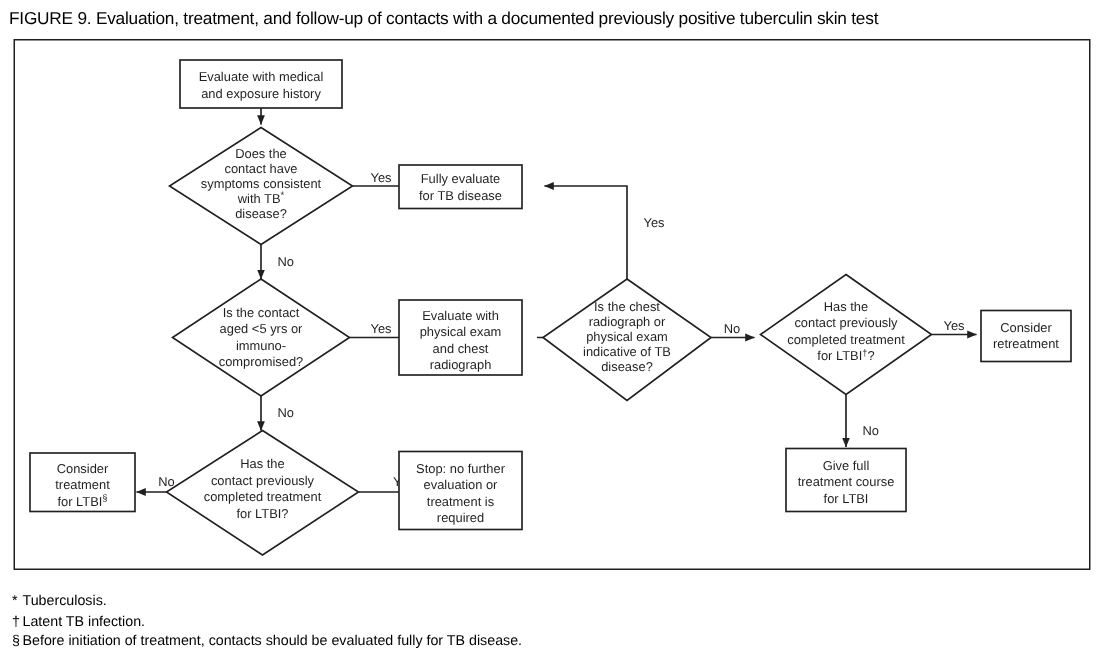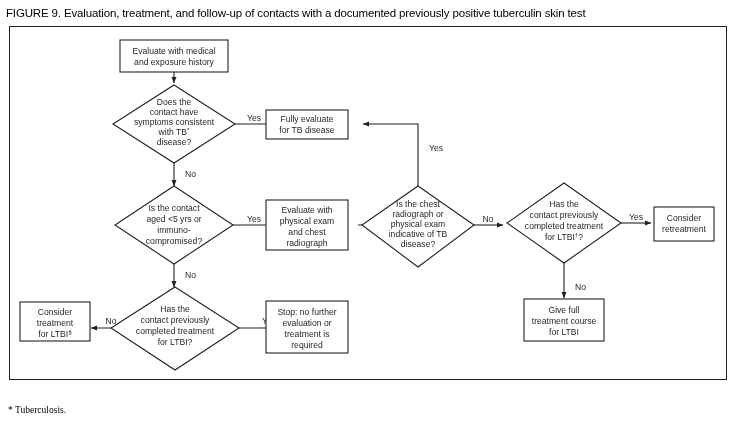--- a/index.html
+++ b/index.html
@@ -38,26 +38,25 @@
     background: #fff;
   }
   #flow-svg {
     position: absolute;
     left: 0;
     top: 0;
   }
   #footnotes {
     position: absolute;
     left: 8px;
-    top: 404px;
+    top: 394px;
     width: 700px;
     font-size: 9.5px;
     line-height: 13.5px;
     color: #000;
-    font-family: Liberation Serif, serif;
   }
   .footnote-row {
     white-space: nowrap;
   }
   .fn-mark {
     display: inline-block;
     min-width: 7px;
   }
   .node-text {
     font-size: 8.6px;
@@ -221,13 +220,19 @@
       <text class="node-text" x="297" y="310" text-anchor="middle">treatment is</text>
       <text class="node-text" x="297" y="321" text-anchor="middle">required</text>
     </g>
   </svg>
 </div>
 
 <div id="footnotes">
   <div class="footnote-row">
     <span class="fn-mark">*</span><span>Tuberculosis.</span>
   </div>
+  <div class="footnote-row">
+    <span class="fn-mark">†</span><span>Latent TB infection.</span>
+  </div>
+  <div class="footnote-row">
+    <span class="fn-mark">§</span><span>Before initiation of treatment, contacts should be evaluated fully for TB disease.</span>
+  </div>
 </div>
 
 </body></html>

